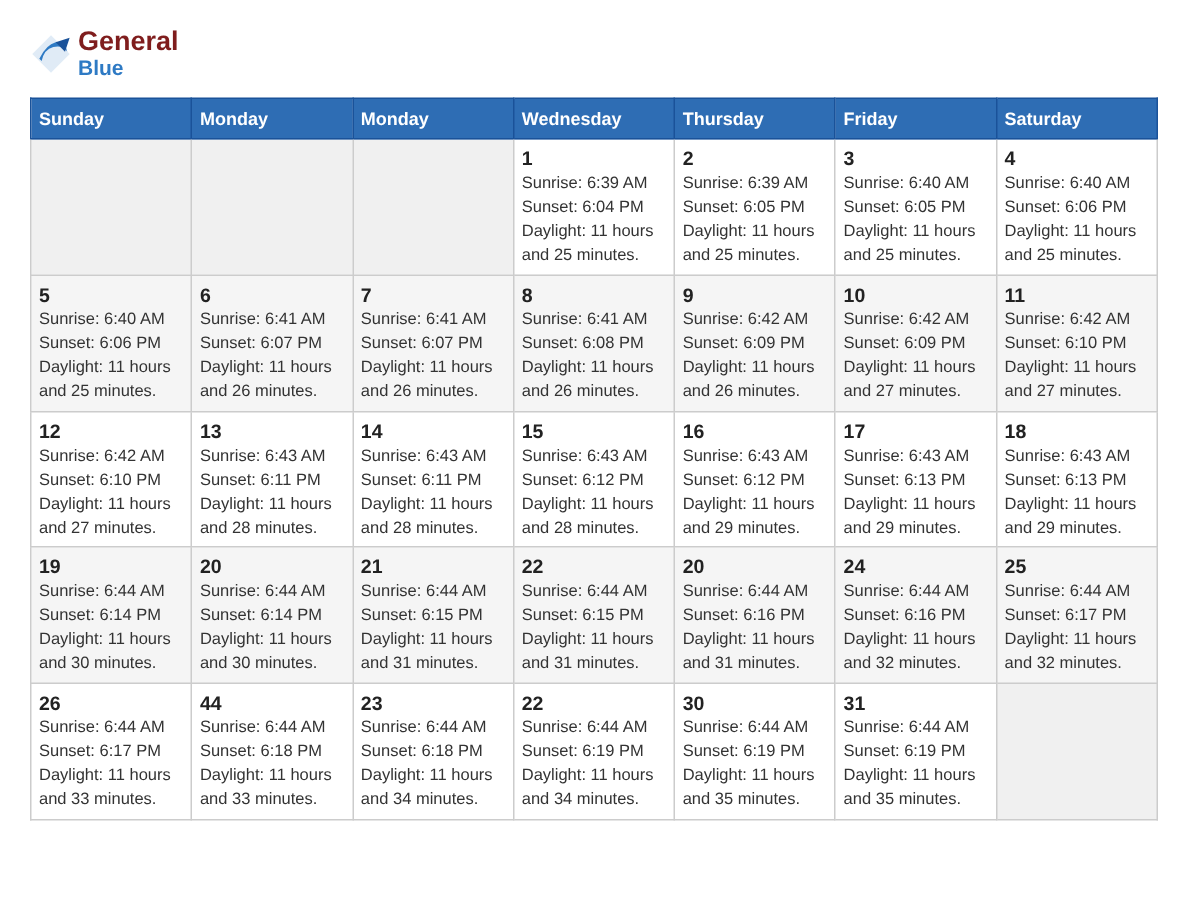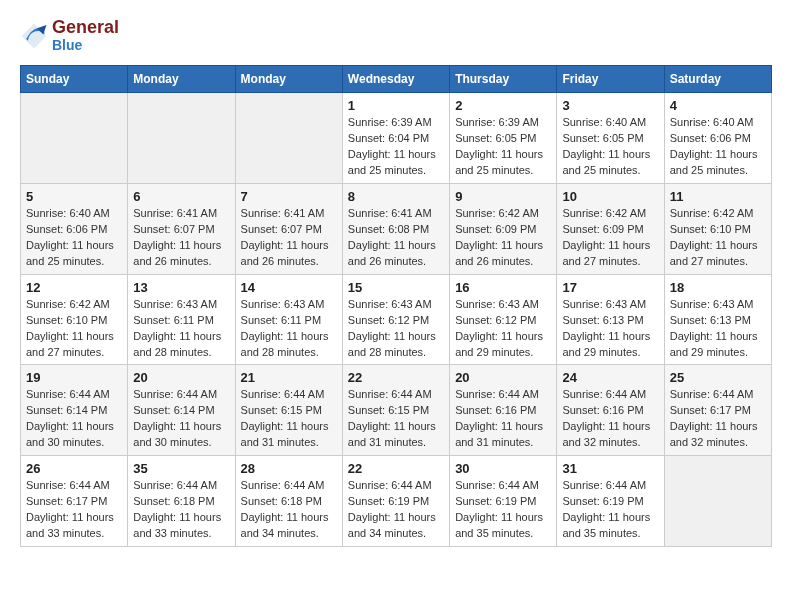--- a/index.html
+++ b/index.html
@@ -308,28 +308,28 @@
         </tr>
         <tr>
           <td>
             <div class="day-num">26</div>
             <div class="day-info" style="white-space: pre-line;">Sunrise: 6:44 AM
 Sunset: 6:17 PM
 Daylight: 11 hours
 and 33 minutes.</div>
           </td>
           <td>
-            <div class="day-num">35</div>
+            <div class="day-num">44</div>
             <div class="day-info" style="white-space: pre-line;">Sunrise: 6:44 AM
 Sunset: 6:18 PM
 Daylight: 11 hours
 and 33 minutes.</div>
           </td>
           <td>
-            <div class="day-num">28</div>
+            <div class="day-num">23</div>
             <div class="day-info" style="white-space: pre-line;">Sunrise: 6:44 AM
 Sunset: 6:18 PM
 Daylight: 11 hours
 and 34 minutes.</div>
           </td>
           <td>
             <div class="day-num">22</div>
             <div class="day-info" style="white-space: pre-line;">Sunrise: 6:44 AM
 Sunset: 6:19 PM
 Daylight: 11 hours

